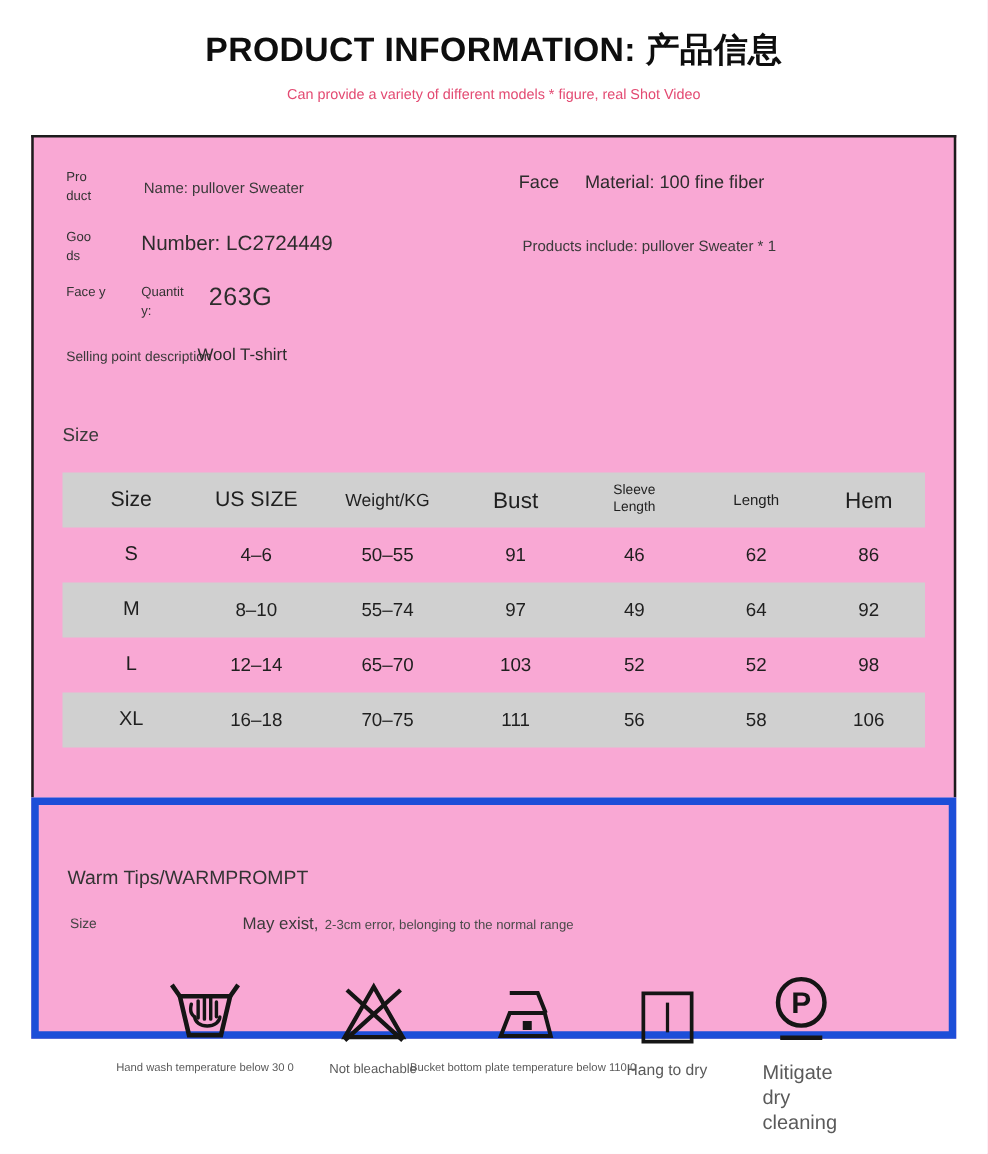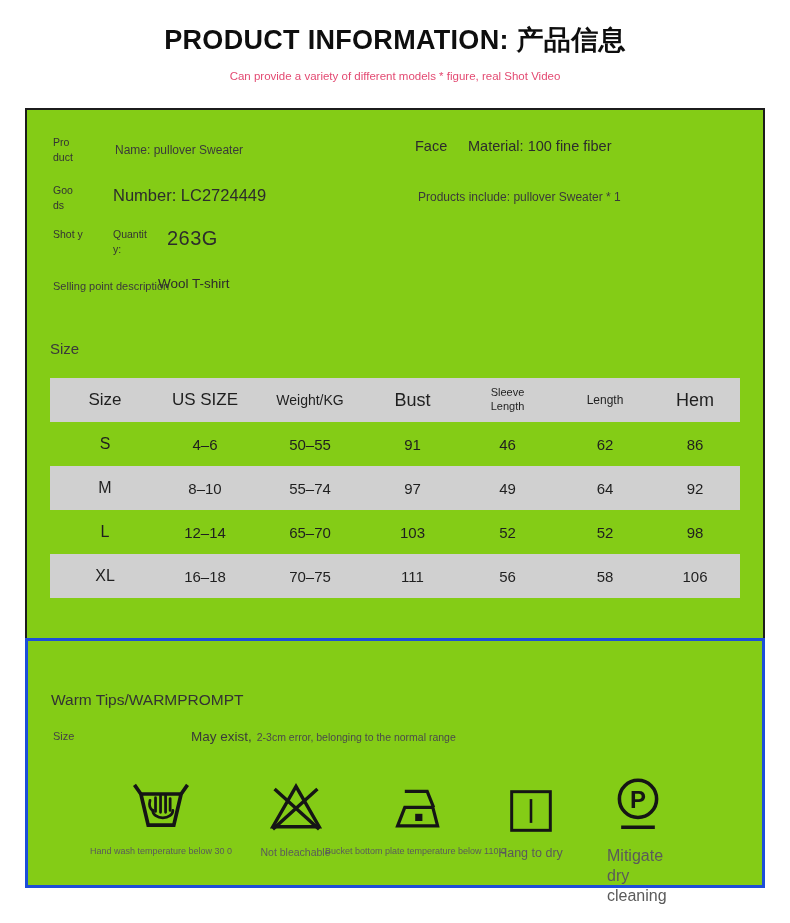--- a/index.html
+++ b/index.html
@@ -10,23 +10,23 @@
   
   .title {
     position:absolute; top:22px; left:0; width:100%; text-align:center;
     font-size:27px; font-weight:700; color:#0e0e0e; letter-spacing:.3px; margin:0;
   }
   .subtitle {
     position:absolute; top:70px; left:0; width:100%; text-align:center;
     font-size:11.5px; color:#e34a72;
   }
   
-  .box { position:absolute; left:25px; width:740px; box-sizing:border-box; background:#84cc16; }
+  .box { position:absolute; left:25px; width:740px; box-sizing:border-box; background:#f9a8d4; }
   .box1 { top:108px; height:530px; border:2px solid #1c1c1c; border-bottom:none; }
-  .box2 { top:638px; height:250px; border:3px solid #1d4ed8; }
+  .box2 { top:638px; height:193px; border:6px solid #1d4ed8; }
   .abs { position:absolute; }
   
   .tiny-label { font-size:10.5px; color:#333; line-height:1.4; }
   .t-name { font-size:12px; color:#3a3a3a; }
   .t-face { font-size:14.5px; color:#2c2c2c; }
   .t-number { font-size:16.5px; color:#2c2c2c; }
   .t-include { font-size:12px; color:#3a3a3a; }
   .t-weight { font-size:20px; color:#2c2c2c; letter-spacing:.5px; }
   .t-sell-label { font-size:11px; color:#3a3a3a; }
   .t-sell-value { font-size:13.5px; color:#2c2c2c; }
@@ -74,21 +74,21 @@
 
     <span class="abs tiny-label" style="left:26px;top:25px;width:34px">Pro duct</span>
     <span class="abs t-name" style="left:88px;top:33px">Name: pullover Sweater</span>
     <span class="abs t-face" style="left:388px;top:28px">Face</span>
     <span class="abs t-face" style="left:441px;top:28px">Material: 100 fine fiber</span>
 
     <span class="abs tiny-label" style="left:26px;top:73px;width:30px">Goo ds</span>
     <span class="abs t-number" style="left:86px;top:76px">Number: LC2724449</span>
     <span class="abs t-include" style="left:391px;top:80px">Products include: pullover Sweater * 1</span>
 
-    <span class="abs tiny-label" style="left:26px;top:117px;width:34px">Shot y</span>
+    <span class="abs tiny-label" style="left:26px;top:117px;width:34px">Face y</span>
     <span class="abs tiny-label" style="left:86px;top:117px;width:44px">Quantit y:</span>
     <span class="abs t-weight" style="left:140px;top:117px">263G</span>
 
     <span class="abs t-sell-label" style="left:26px;top:170px">Selling point description</span>
     <span class="abs t-sell-value" style="left:131px;top:166px">Wool T-shirt</span>
 
     <span class="abs size-heading" style="left:23px;top:230px">Size</span>
 
     <div class="size-table">
       <div class="tr head gray">

